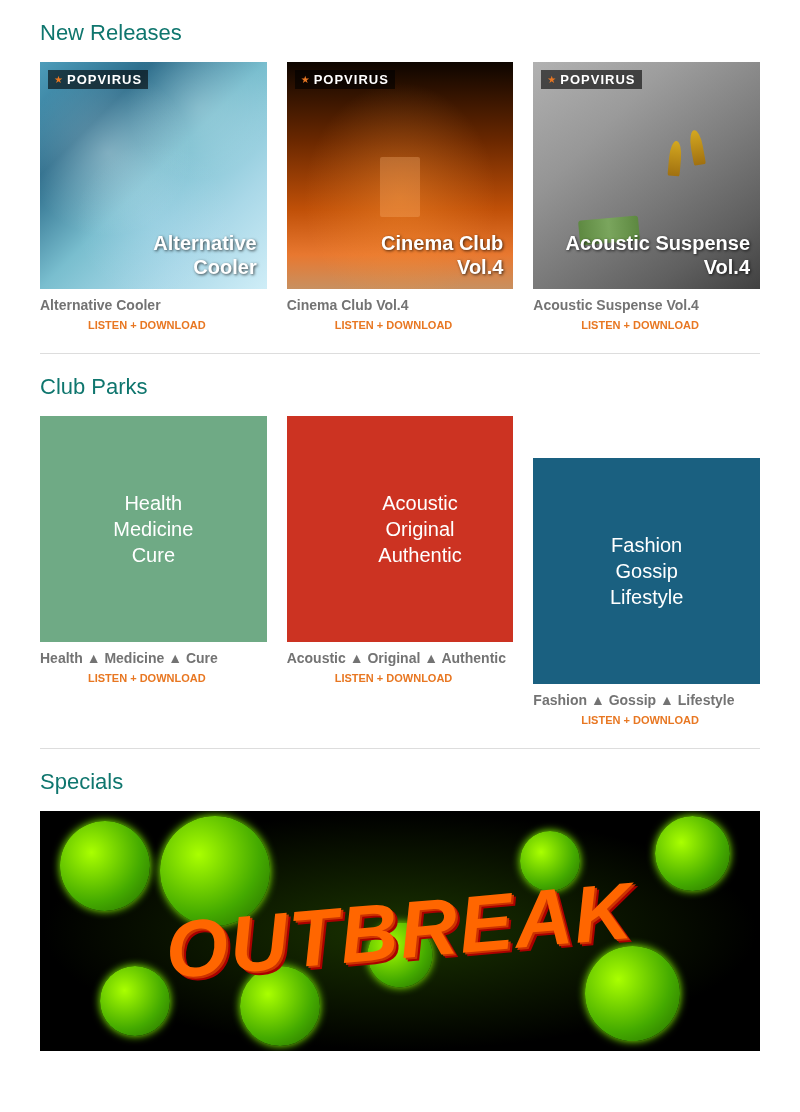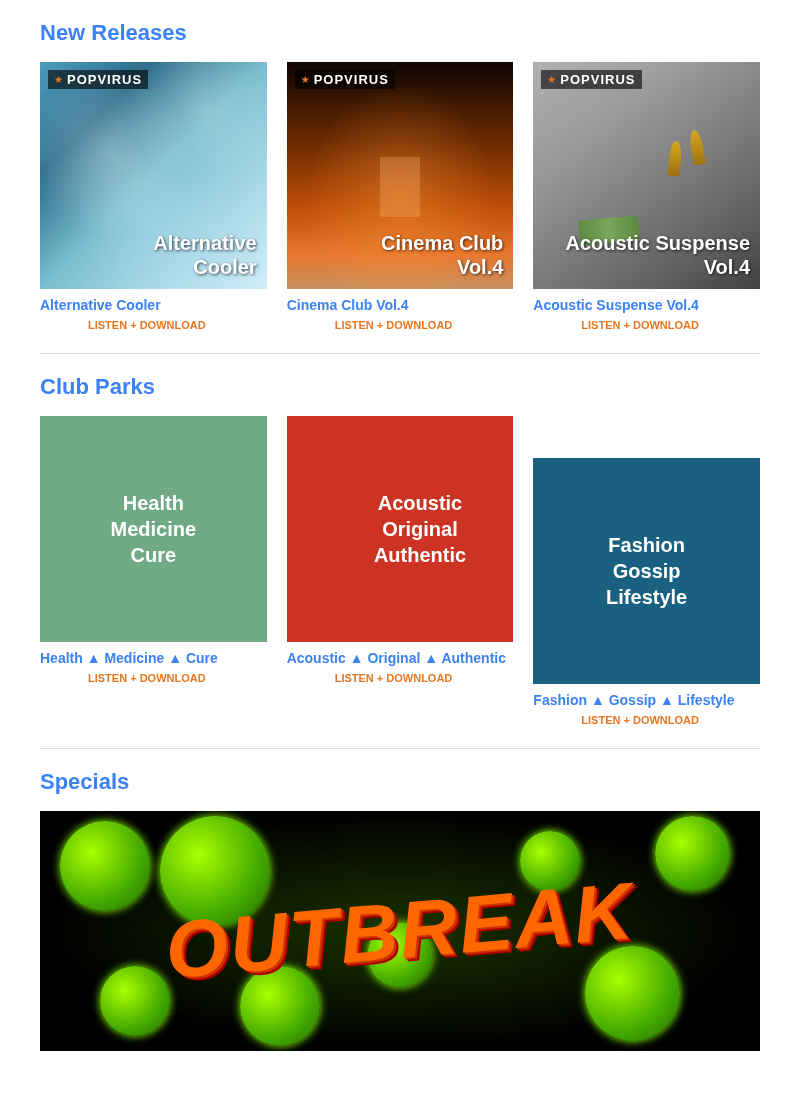--- a/index.html
+++ b/index.html
@@ -1,31 +1,31 @@
 <!DOCTYPE html>
 <html><head>
   <meta charset="utf-8">
   <style>
     * { margin: 0; padding: 0; box-sizing: border-box; }
     body { font-family: Arial, sans-serif; background: #fff; color: #333; width: 800px; }
 
     .section { padding: 20px 40px; }
-    .section-title { font-size: 22px; font-weight: bold; margin-bottom: 16px; color: #3b82f6; }
+    .section-title { font-size: 22px; font-weight: normal; margin-bottom: 16px; color: #0f766e; }
 
     .divider { border: none; border-top: 1px solid #ddd; margin: 0 40px; }
 
     .grid-3 { display: flex; gap: 20px; }
     .album-card { flex: 1; }
 
-    .album-title { font-size: 14px; font-weight: bold; margin: 8px 0 2px; color: #3b82f6; }
+    .album-title { font-size: 14px; font-weight: bold; margin: 8px 0 2px; color: #737373; }
     .listen-link { font-size: 11px; color: #e87722; text-transform: uppercase; font-weight: bold; cursor: pointer; text-decoration: none; padding-left: 48px; }
 
     
     .theme-box { width: 100%; aspect-ratio: 1; display: flex; align-items: center; justify-content: center; }
-    .theme-box-text { color: #fff; font-weight: bold; font-size: 20px; text-align: center; line-height: 1.3; }
+    .theme-box-text { color: #fff; font-weight: normal; font-size: 20px; text-align: center; line-height: 1.3; }
 
     
     .nr-thumb { width: 100%; aspect-ratio: 1; position: relative; overflow: hidden; }
     .nr-thumb-bg { width: 100%; height: 100%; display: flex; align-items: center; justify-content: center; }
     .nr-overlay-text { position: absolute; bottom: 10px; right: 10px; color: #fff; font-size: 20px; font-weight: bold; text-align: right; line-height: 1.2; text-shadow: 1px 1px 3px rgba(0,0,0,0.7); }
 
     
     .specials-banner { width: 100%; height: 240px; background: #000; display: flex; align-items: center; justify-content: center; position: relative; overflow: hidden; }
     .outbreak-text { font-size: 80px; font-weight: 900; color: #ff6600; text-shadow: 2px 2px 0 #cc3300, 4px 4px 0 #aa0000; font-style: italic; letter-spacing: 2px; transform: rotate(-5deg); z-index: 2; }
     .outbreak-bg { position: absolute; inset: 0; background: radial-gradient(ellipse at center, #1a3300 0%, #000 70%); }

